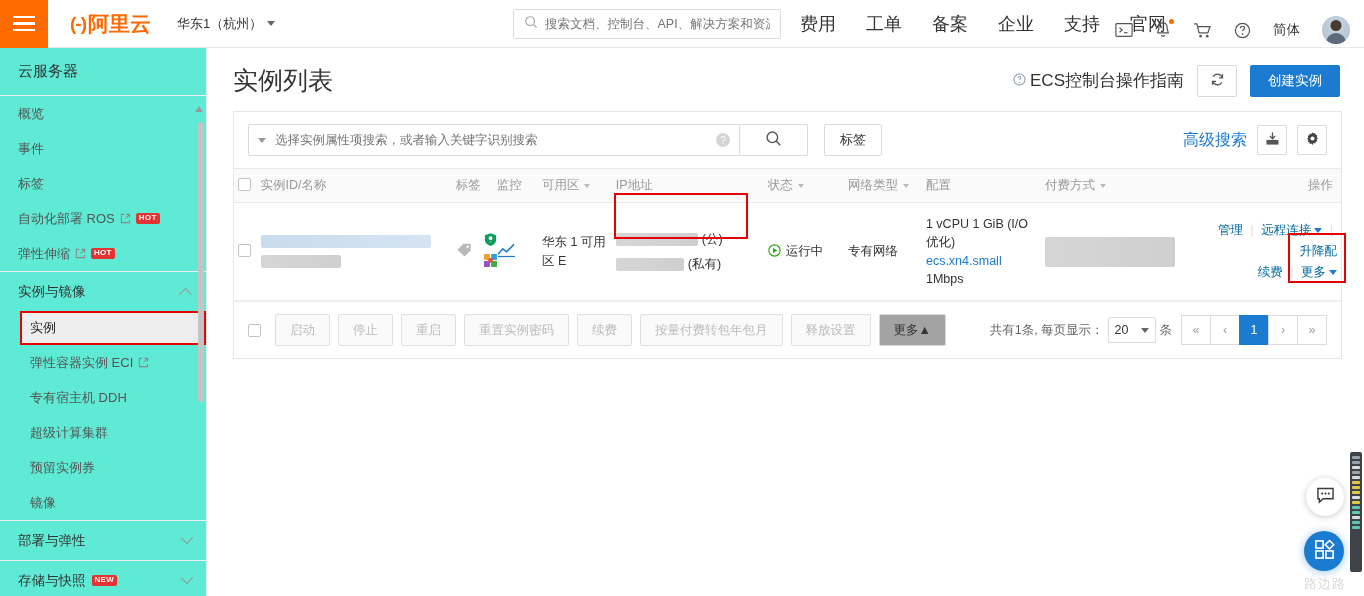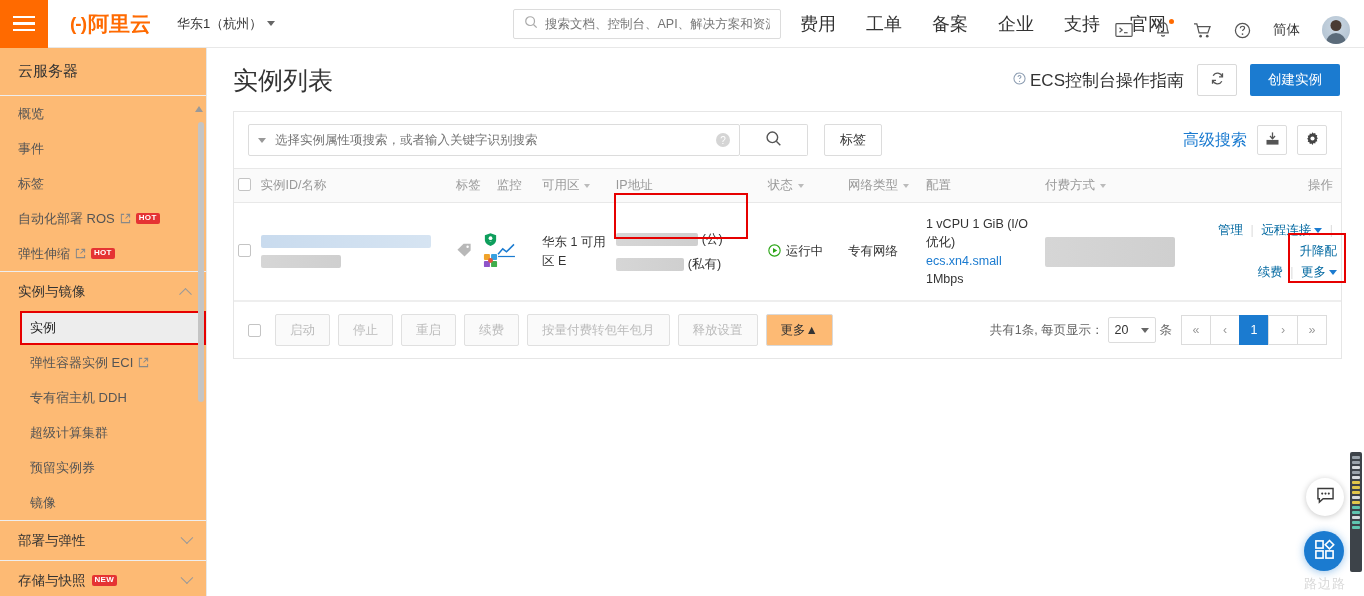--- a/index.html
+++ b/index.html
@@ -74,21 +74,21 @@
     width: 11px; height: 11px; border-radius: 50%; background: #4a3b32;
   }
   .avatar .body {
     position: absolute; left: 50%; bottom: 0; transform: translateX(-50%);
     width: 20px; height: 11px; border-radius: 10px 10px 0 0; background: #5b6b7a;
   }
 
   
   .sidebar {
     position: absolute; top: 48px; left: 0; width: 207px; height: 548px;
-    background: #fdba74; border-right: 1px solid #e8e8e8;
+    background: #5eead4; border-right: 1px solid #e8e8e8;
   }
   .sb-title {
     height: 48px; display: flex; align-items: center; padding-left: 18px;
     font-size: 15px; color: #333; border-bottom: 1px solid #eee;
   }
   .sb-scroll { position: relative; height: 500px; }
   .sb-item {
     height: 35px; display: flex; align-items: center; padding-left: 18px;
     font-size: 13px; color: #555; cursor: pointer; gap: 5px;
   }
@@ -129,21 +129,21 @@
     display: flex; align-items: center; justify-content: center; cursor: pointer;
   }
   .sb-handle i {
     width: 6px; height: 6px; border-left: 1.6px solid #999;
     border-bottom: 1.6px solid #999; transform: rotate(45deg);
   }
 
   
   .main { position: absolute; top: 48px; left: 207px; width: 1157px; height: 548px; background: #fff; }
   .page-head {
-    display: flex; align-items: flex-start; justify-content: space-between;
+    display: flex; align-items: center; justify-content: space-between;
     padding: 16px 24px 0 26px;
   }
   .page-title { font-size: 25px; color: #333; font-weight: normal; }
   .head-right { display: flex; align-items: center; gap: 13px; }
   .guide-link {
     font-size: 17px; color: #333; display: flex; align-items: center;
     gap: 4px; cursor: pointer; text-decoration: none;
   }
   .btn-refresh {
     width: 40px; height: 32px; border: 1px solid #d9d9d9; background: #fff;
@@ -244,21 +244,21 @@
   
   .foot {
     display: flex; align-items: center; padding: 12px 14px; gap: 8px;
     border-top: 1px solid #eee;
   }
   .bbtn {
     height: 32px; padding: 0 14px; border: 1px solid #e0e0e0; background: #fafafa;
     color: #bbb; font-size: 12.5px; border-radius: 2px; cursor: default;
     font-family: inherit; display: flex; align-items: center;
   }
-  .bbtn.enabled { color: #333; background: #fdba74; border-color: #d9d9d9; cursor: pointer; }
+  .bbtn.enabled { color: #333; background: #a3a3a3; border-color: #d9d9d9; cursor: pointer; }
   .pager { margin-left: auto; display: flex; align-items: center; gap: 10px; }
   .pager-txt { font-size: 12.5px; color: #666; display: flex; align-items: center; gap: 4px; }
   .page-size {
     border: 1px solid #dcdcdc; height: 26px; padding: 0 6px; display: flex;
     align-items: center; gap: 12px; font-size: 12.5px; color: #333;
     cursor: pointer; background: #fff; border-radius: 2px;
   }
   .pg-btns { display: flex; }
   .pg {
     min-width: 30px; height: 30px; border: 1px solid #dcdcdc; margin-left: -1px;
@@ -686,20 +686,21 @@
             </td>
           </tr>
         </tbody>
       </table>
 
       <div class="foot">
         <span class="cbox" style="margin-right:6px"></span>
         <button class="bbtn">启动</button>
         <button class="bbtn">停止</button>
         <button class="bbtn">重启</button>
+        <button class="bbtn">重置实例密码</button>
         <button class="bbtn">续费</button>
         <button class="bbtn">按量付费转包年包月</button>
         <button class="bbtn">释放设置</button>
         <button class="bbtn enabled">更多▲</button>
 
         <div class="pager">
           <span class="pager-txt">
             <span>共有1条, 每页显示：</span>
             <span class="page-size">
               <span>20</span>

